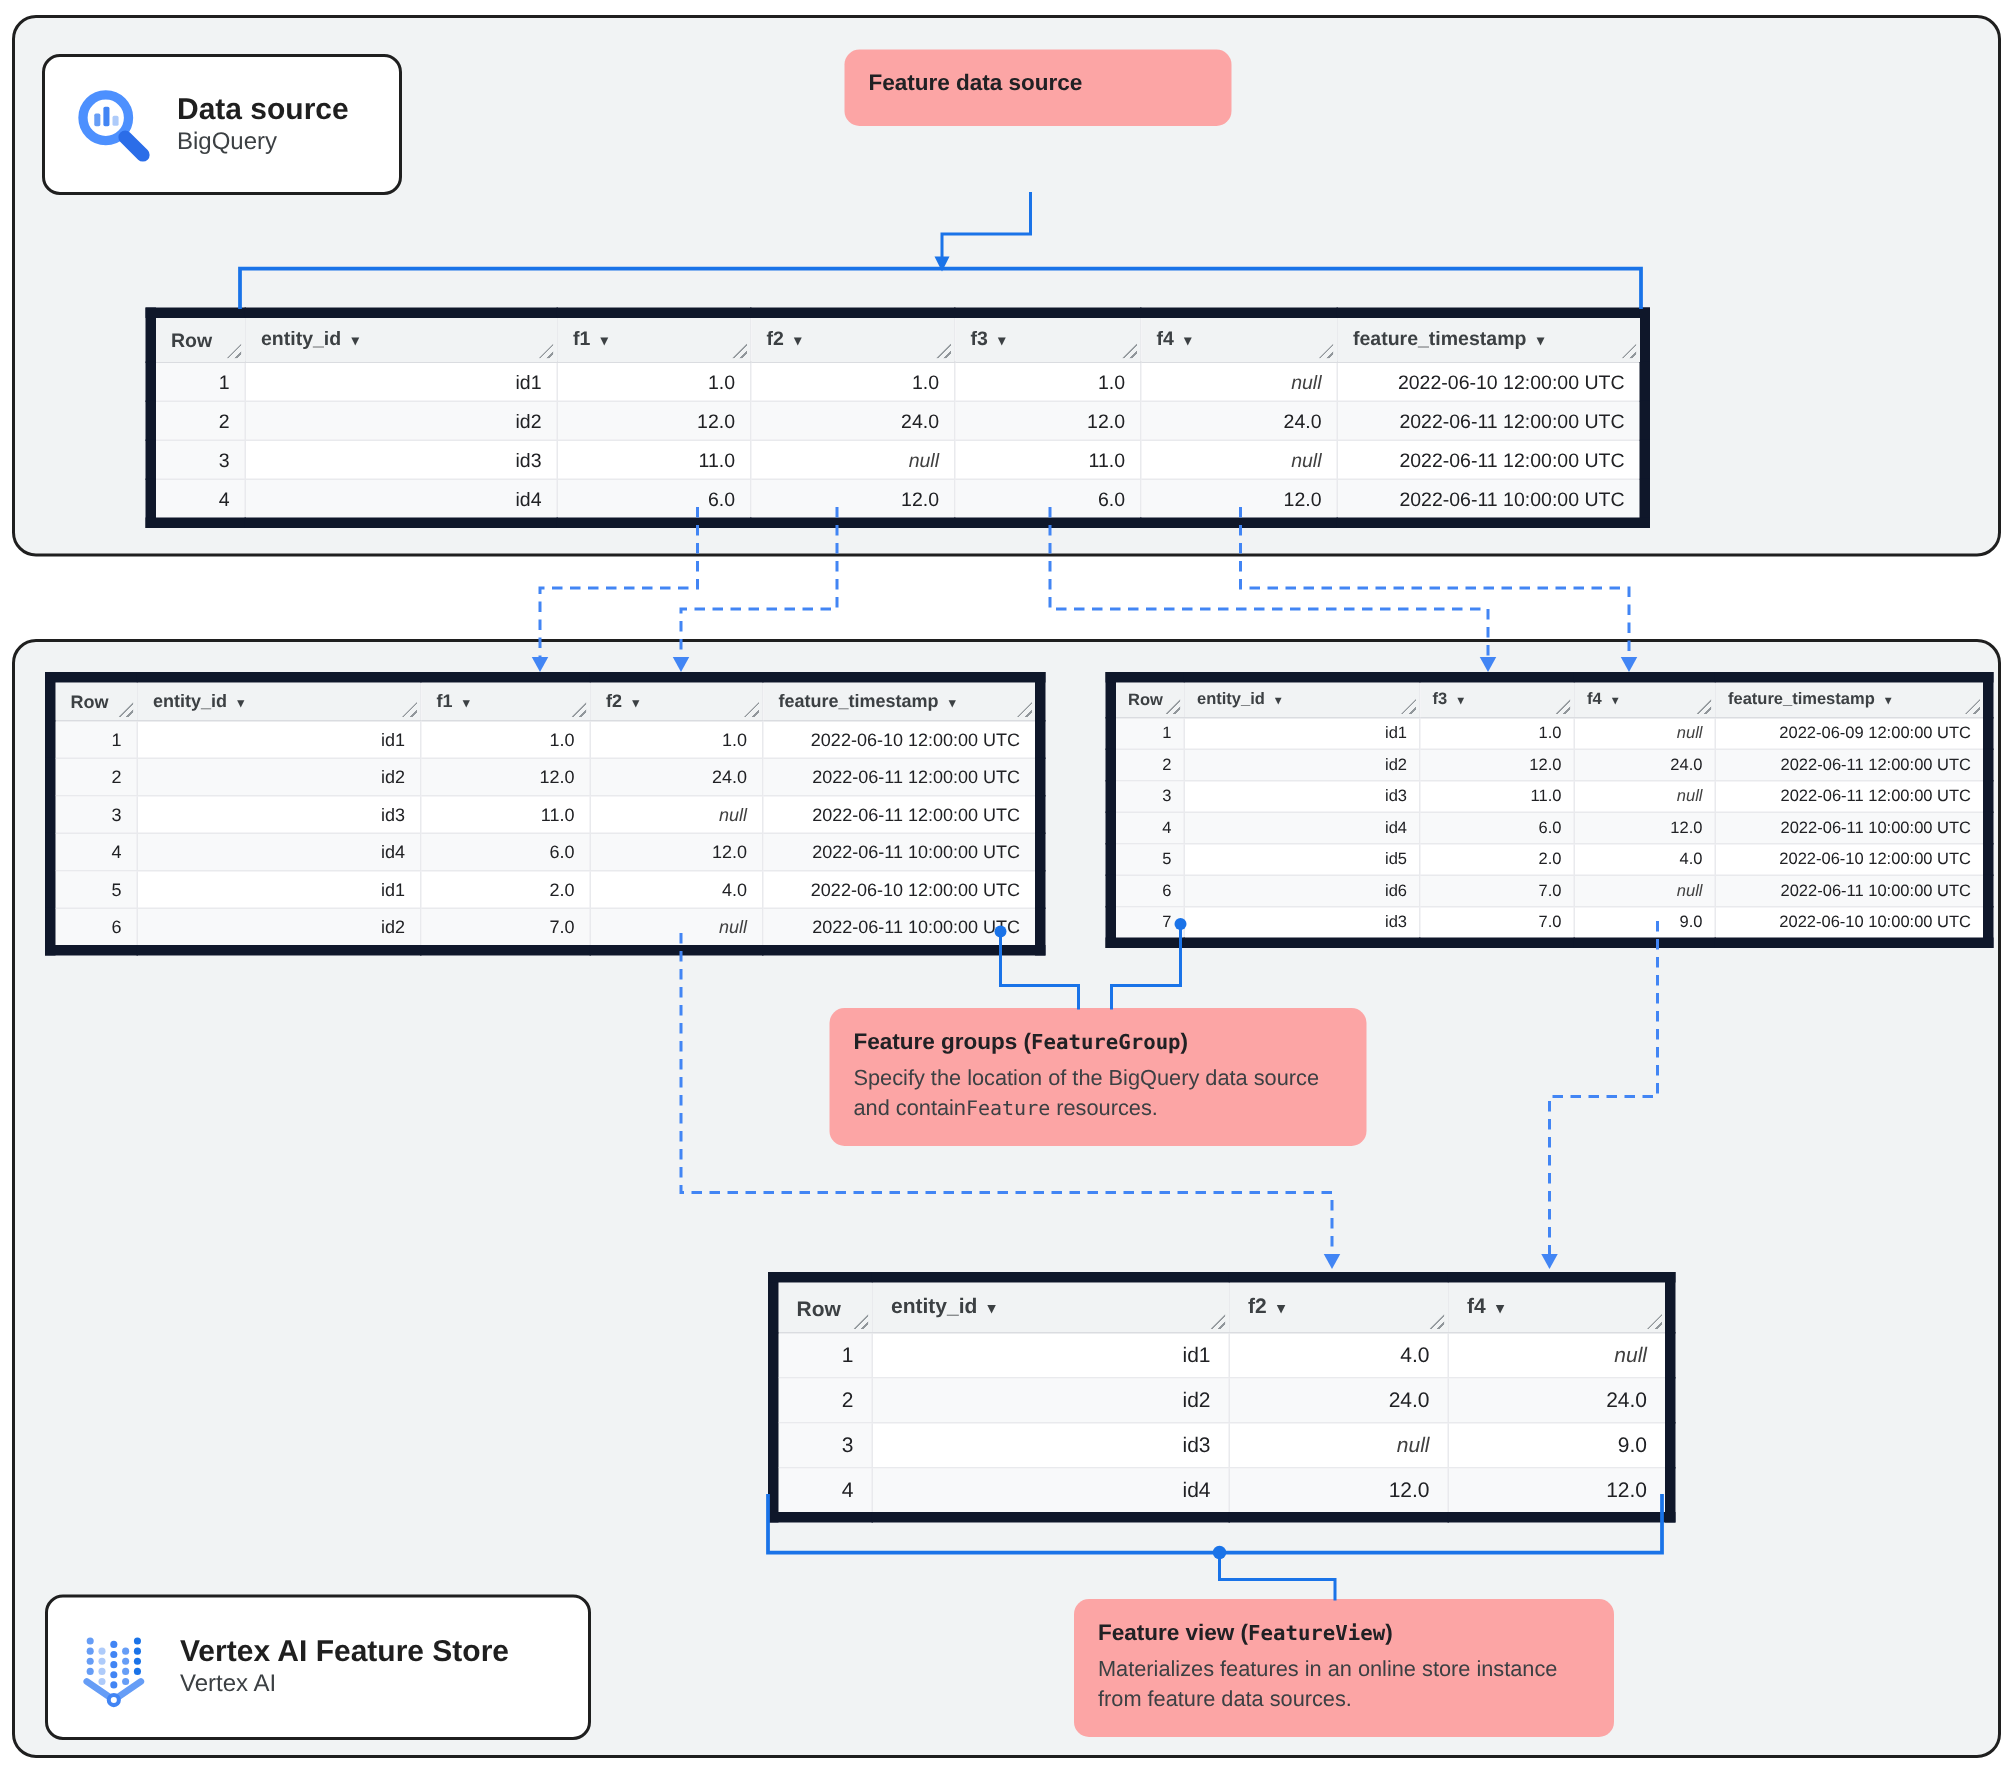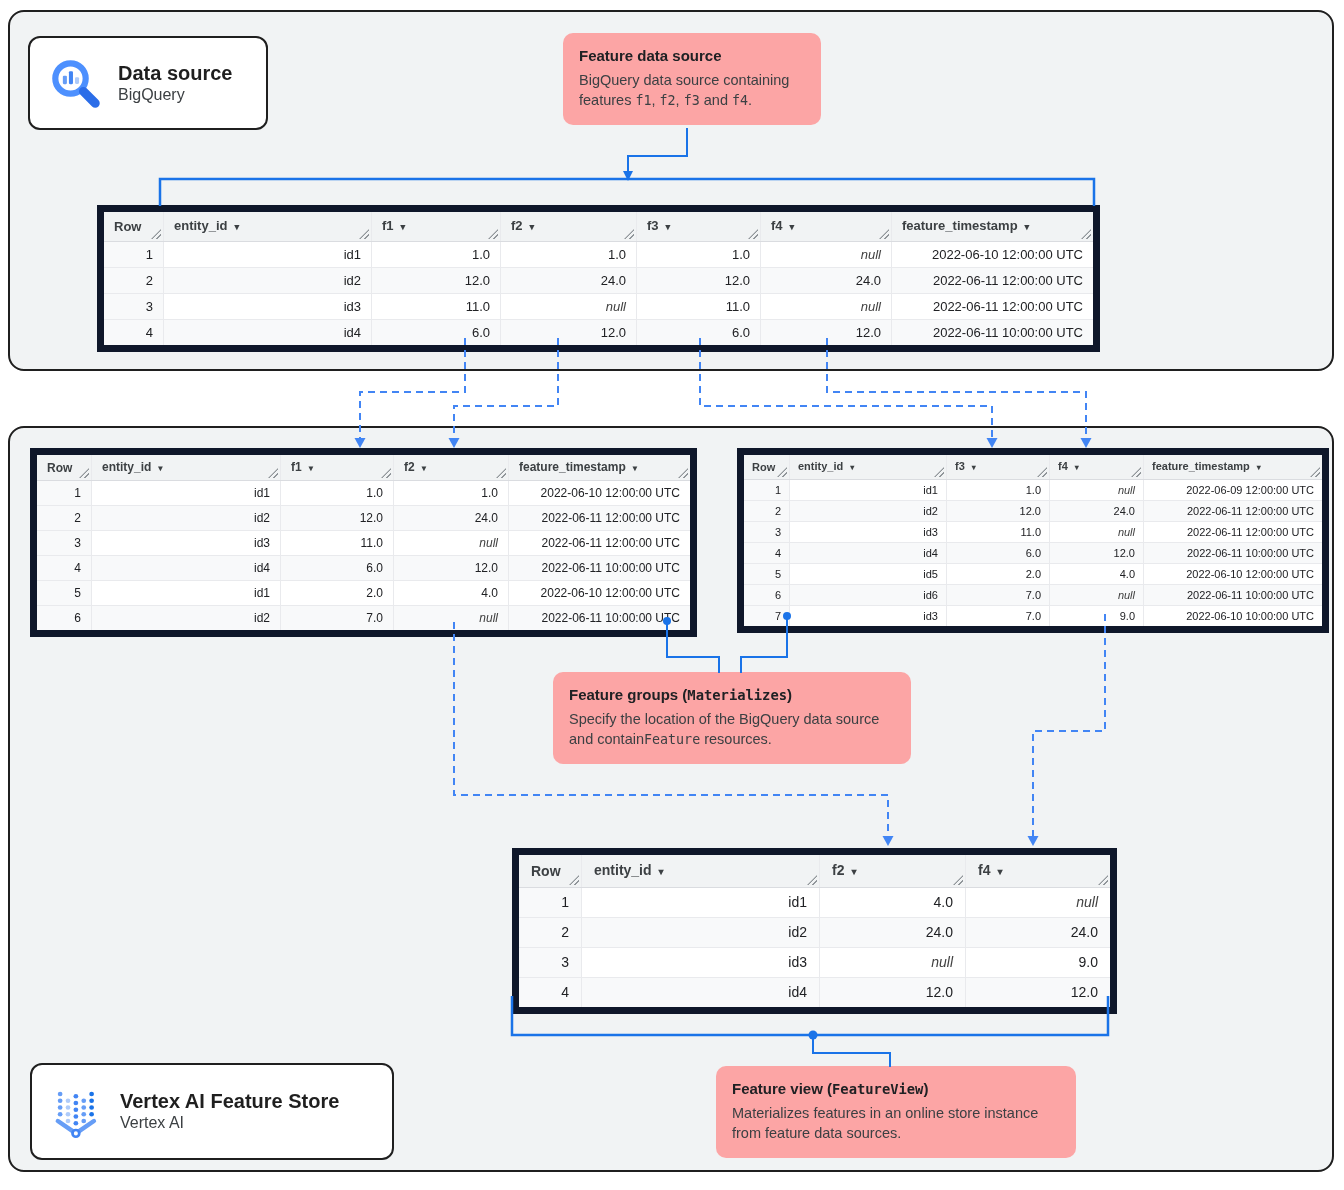--- a/index.html
+++ b/index.html
@@ -128,24 +128,23 @@
       </svg>
     </span>
     <div class="label-text">
       <div class="label-title">Vertex AI Feature Store</div>
       <div class="label-sub">Vertex AI</div>
     </div>
   </div>
 
   <div class="callout callout-source">
     <div class="callout-title"><span>Feature data source</span></div>
-    <div class="callout-body"><span>BigQuery data source containing features </span><span class="mono">f1</span><span>, </span><span class="mono">f2</span><span>, </span><span class="mono">f3</span><span> and </span><span class="mono">f4</span><span>.</span></div>
   </div>
   <div class="callout callout-groups">
-    <div class="callout-title"><span>Feature groups (</span><span class="mono">Materializes</span><span>)</span></div>
+    <div class="callout-title"><span>Feature groups (</span><span class="mono">FeatureGroup</span><span>)</span></div>
     <div class="callout-body"><span>Specify the location of the BigQuery data source and contain</span><span class="mono">Feature</span><span> resources.</span></div>
   </div>
   <div class="callout callout-view">
     <div class="callout-title"><span>Feature view (</span><span class="mono">FeatureView</span><span>)</span></div>
     <div class="callout-body"><span>Materializes features in an online store instance from feature data sources.</span></div>
   </div>
 
   <div class="tbl tbl-source">
       <table class="bq-table">
         <colgroup>

